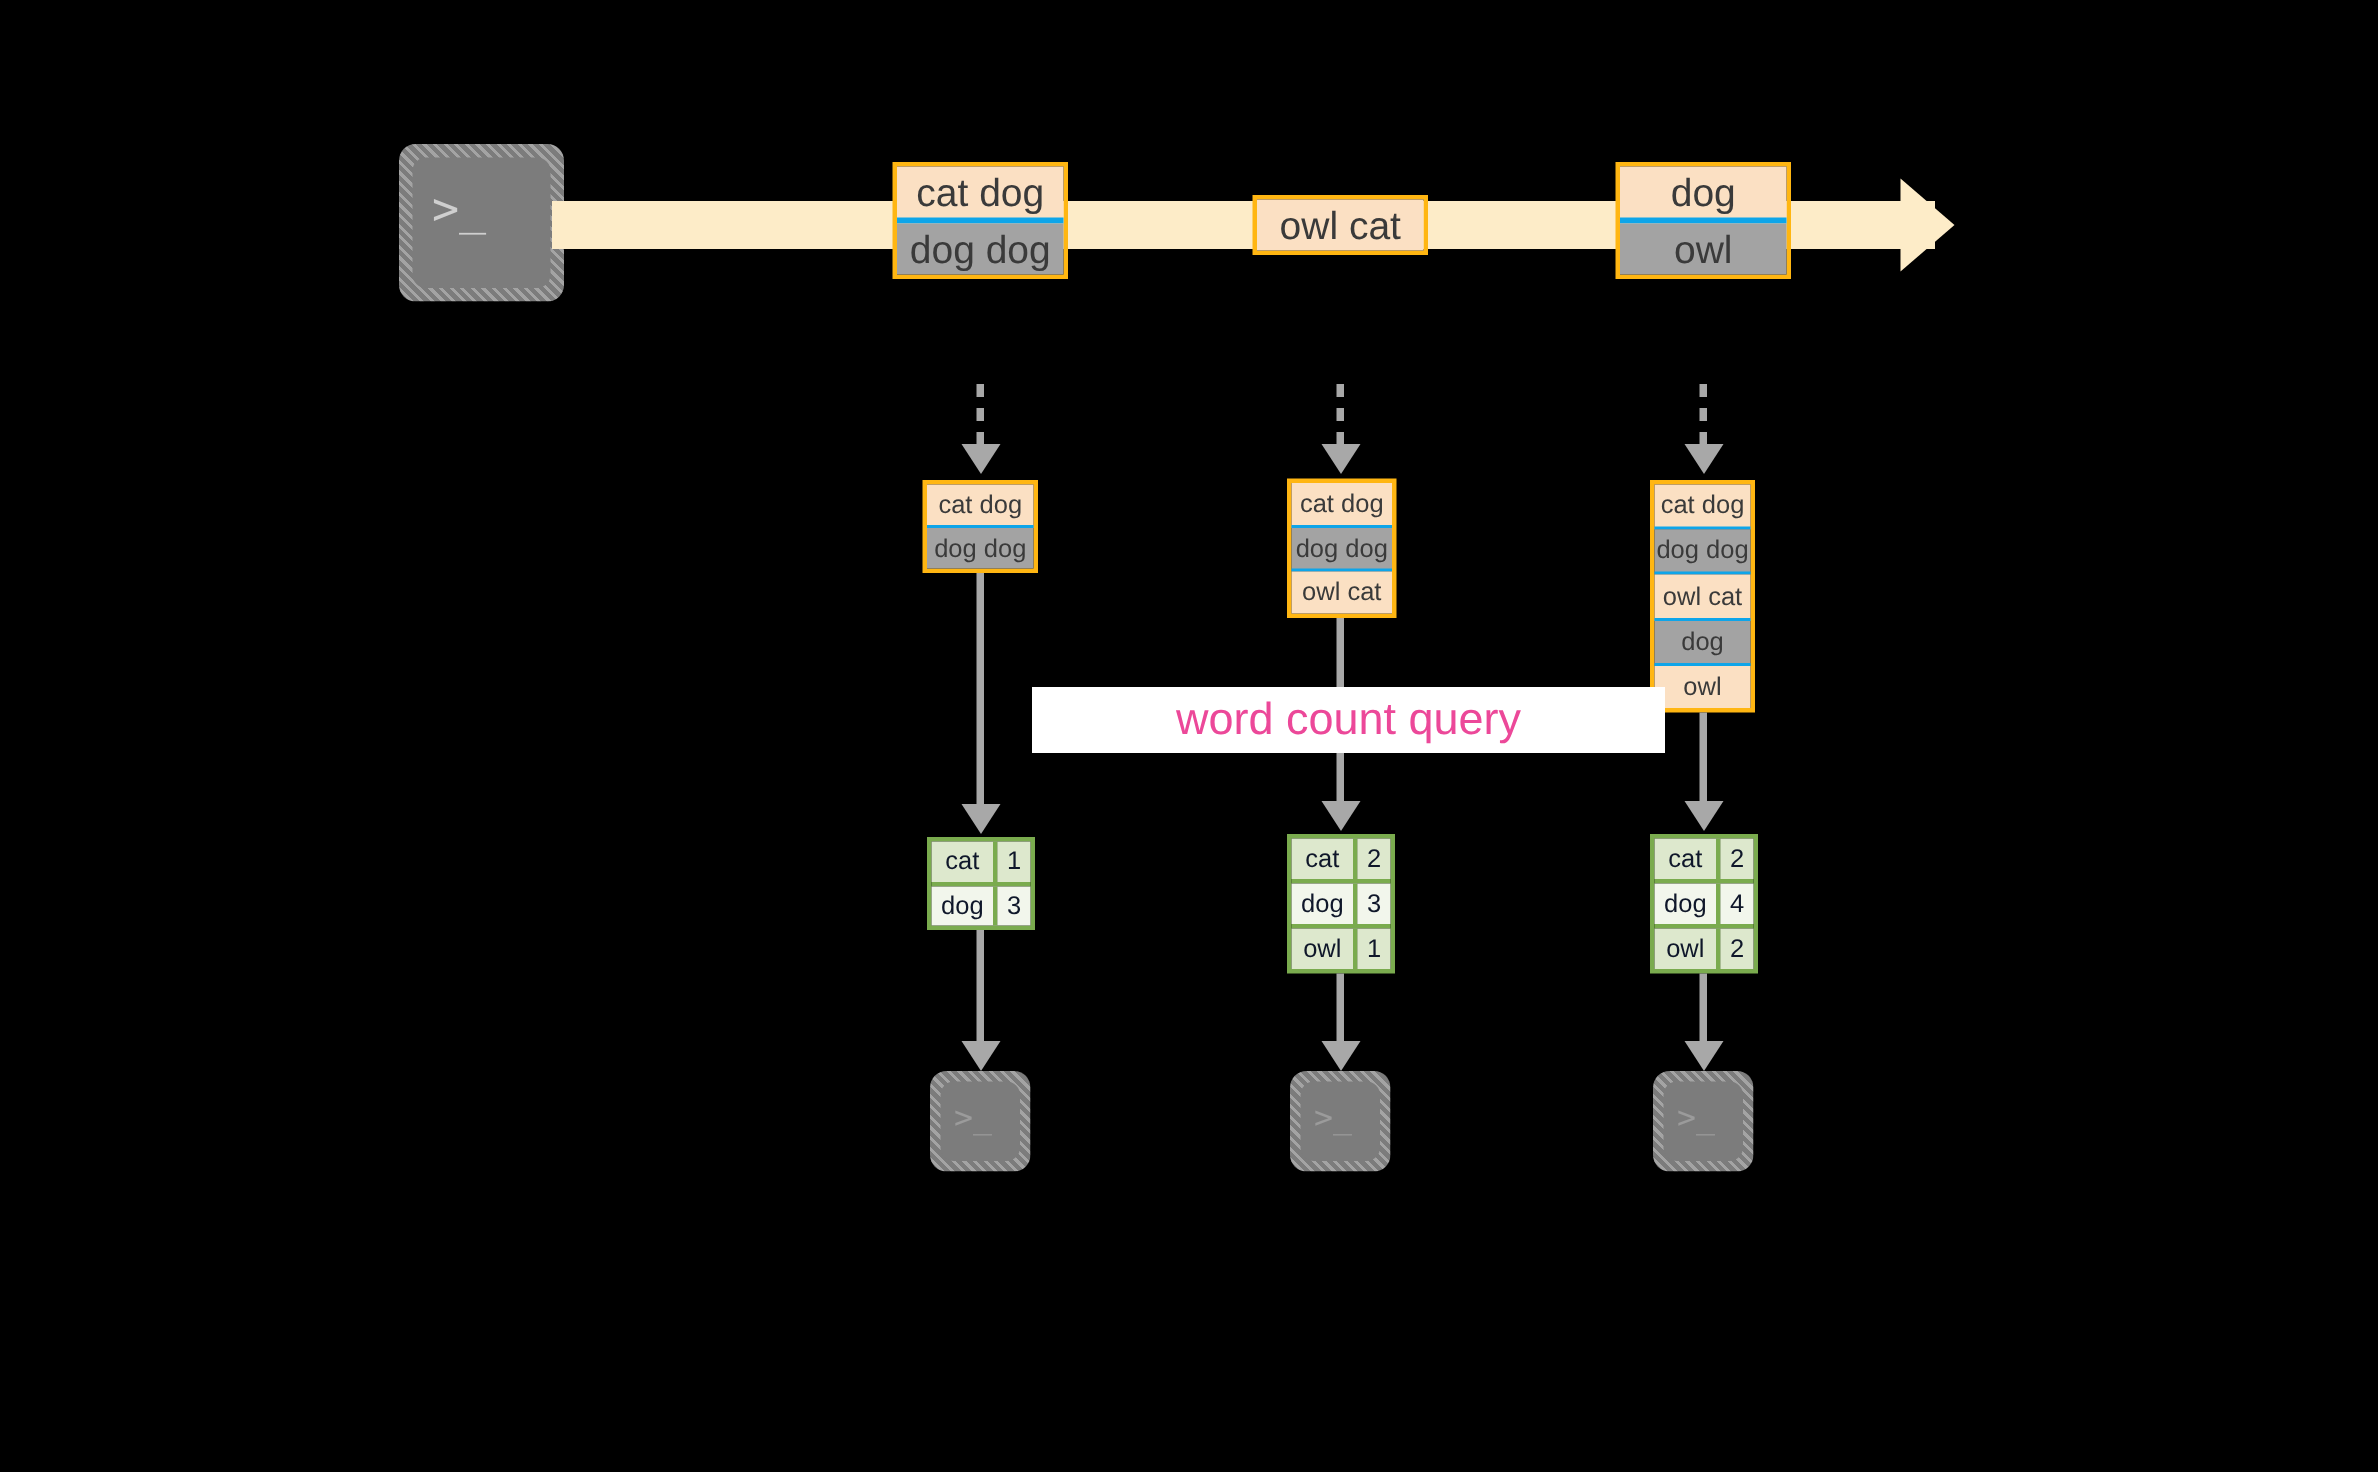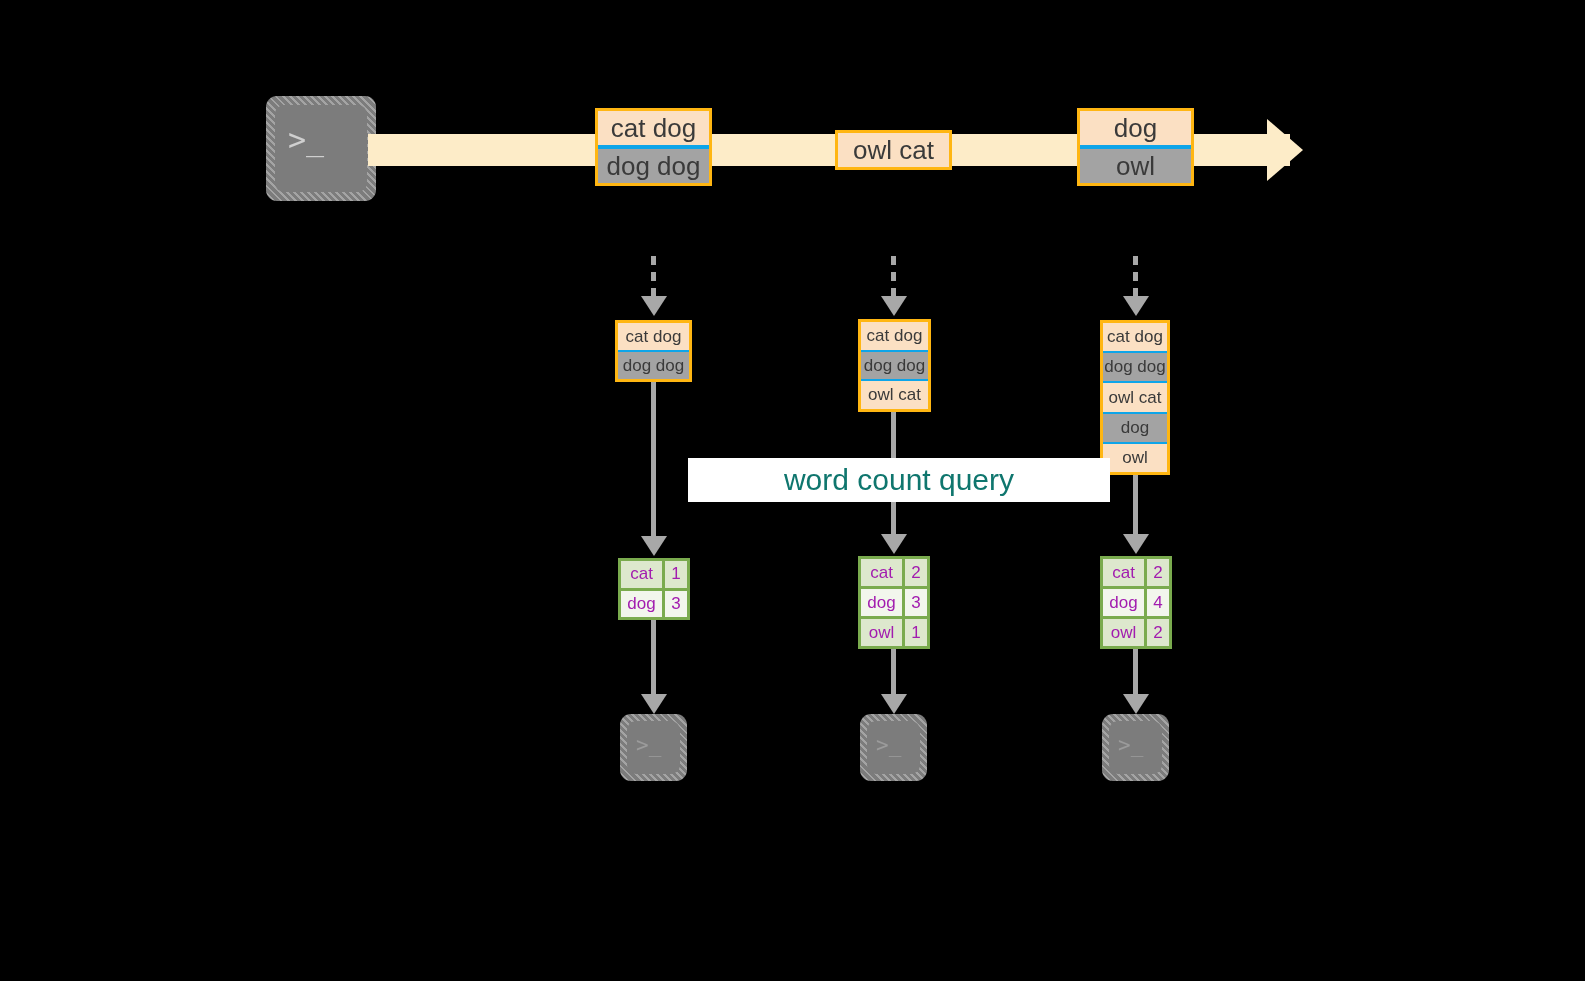--- a/index.html
+++ b/index.html
@@ -96,21 +96,21 @@
   .res-row {
     flex: 1 1 0;
     display: flex;
     border-bottom: 3px solid #7aab4e;
   }
   .res-row:last-child { border-bottom: none; }
   .res-key, .res-val {
     display: flex;
     align-items: center;
     justify-content: center;
-    color: #a21caf;
+    color: #0f172a;
     font-size: 17px;
     white-space: nowrap;
   }
   .res-key { width: 45px; border-right: 3px solid #7aab4e; }
   .res-val { width: 24px; }
   .res-row.dark  .res-key, .res-row.dark  .res-val { background: #dde8cd; }
   .res-row.light .res-key, .res-row.light .res-val { background: #f2f6ec; }
 
   
   .conn-line {
@@ -126,21 +126,21 @@
   .conn-head {
     width: 0; height: 0;
     border-left: 13px solid transparent;
     border-right: 13px solid transparent;
     border-top: 20px solid #a8a8a8;
   }
 
   
   .query-label {
     background: #ffffff;
-    color: #0f766e;
+    color: #ec4899;
     font-size: 30px;
     display: flex;
     align-items: center;
     justify-content: center;
     white-space: nowrap;
   }
 </style>
 </head>
 <body>
 

